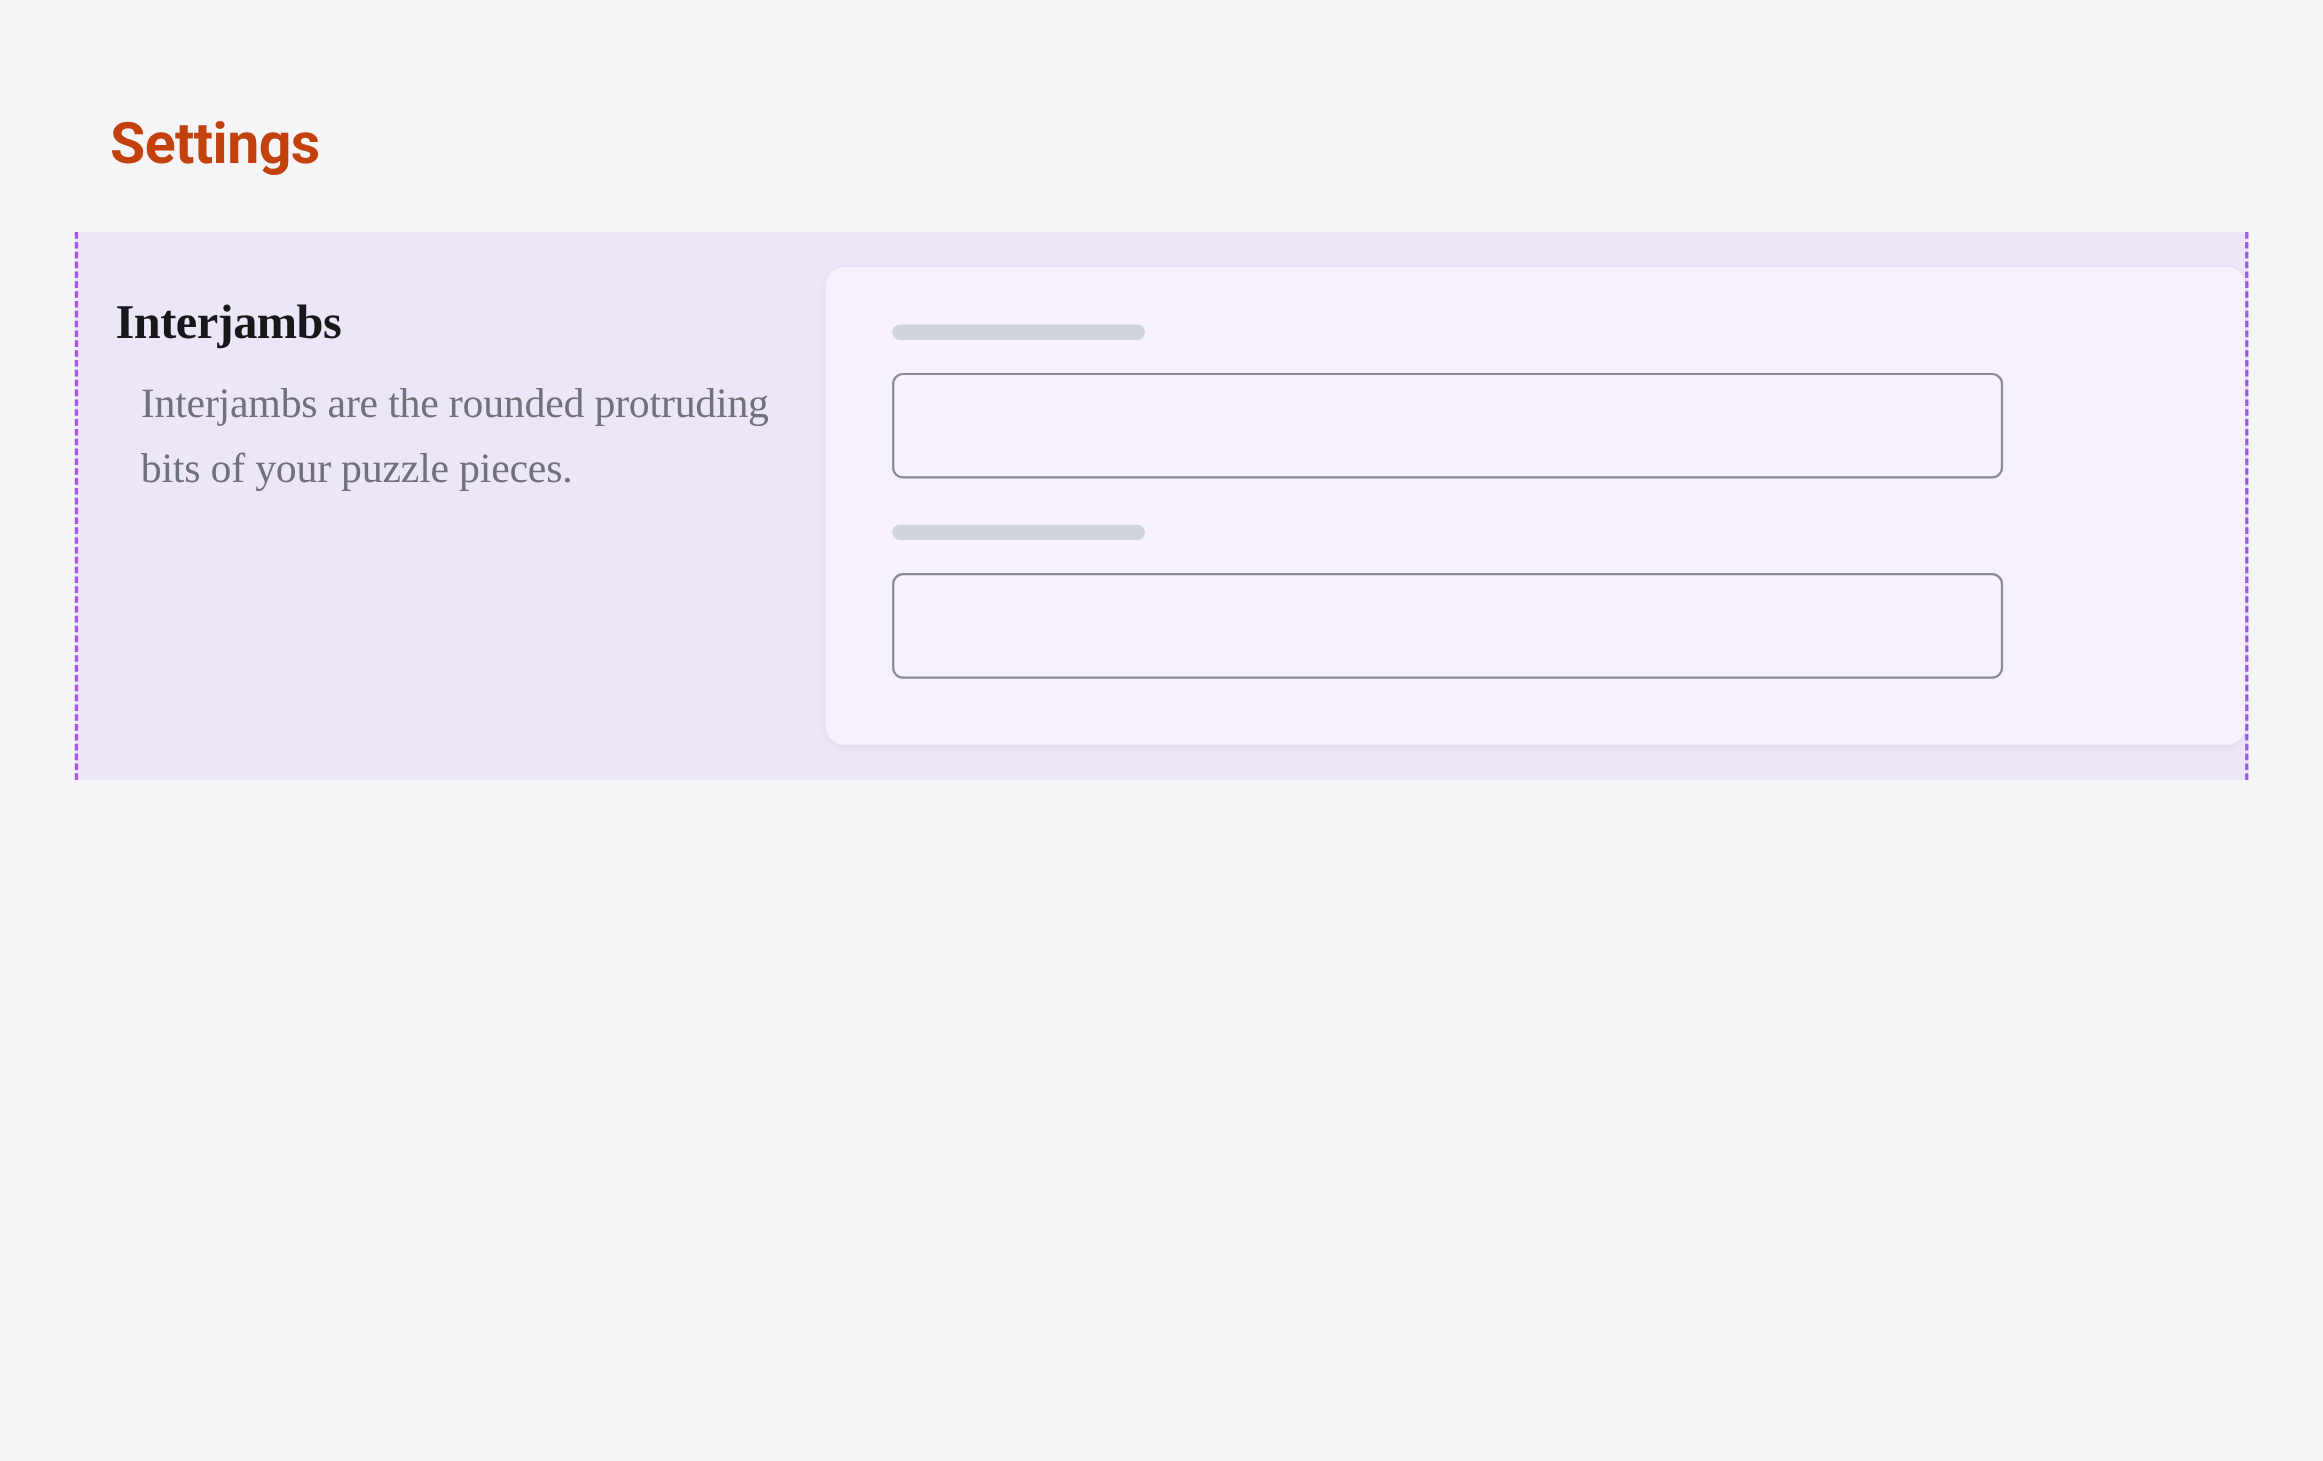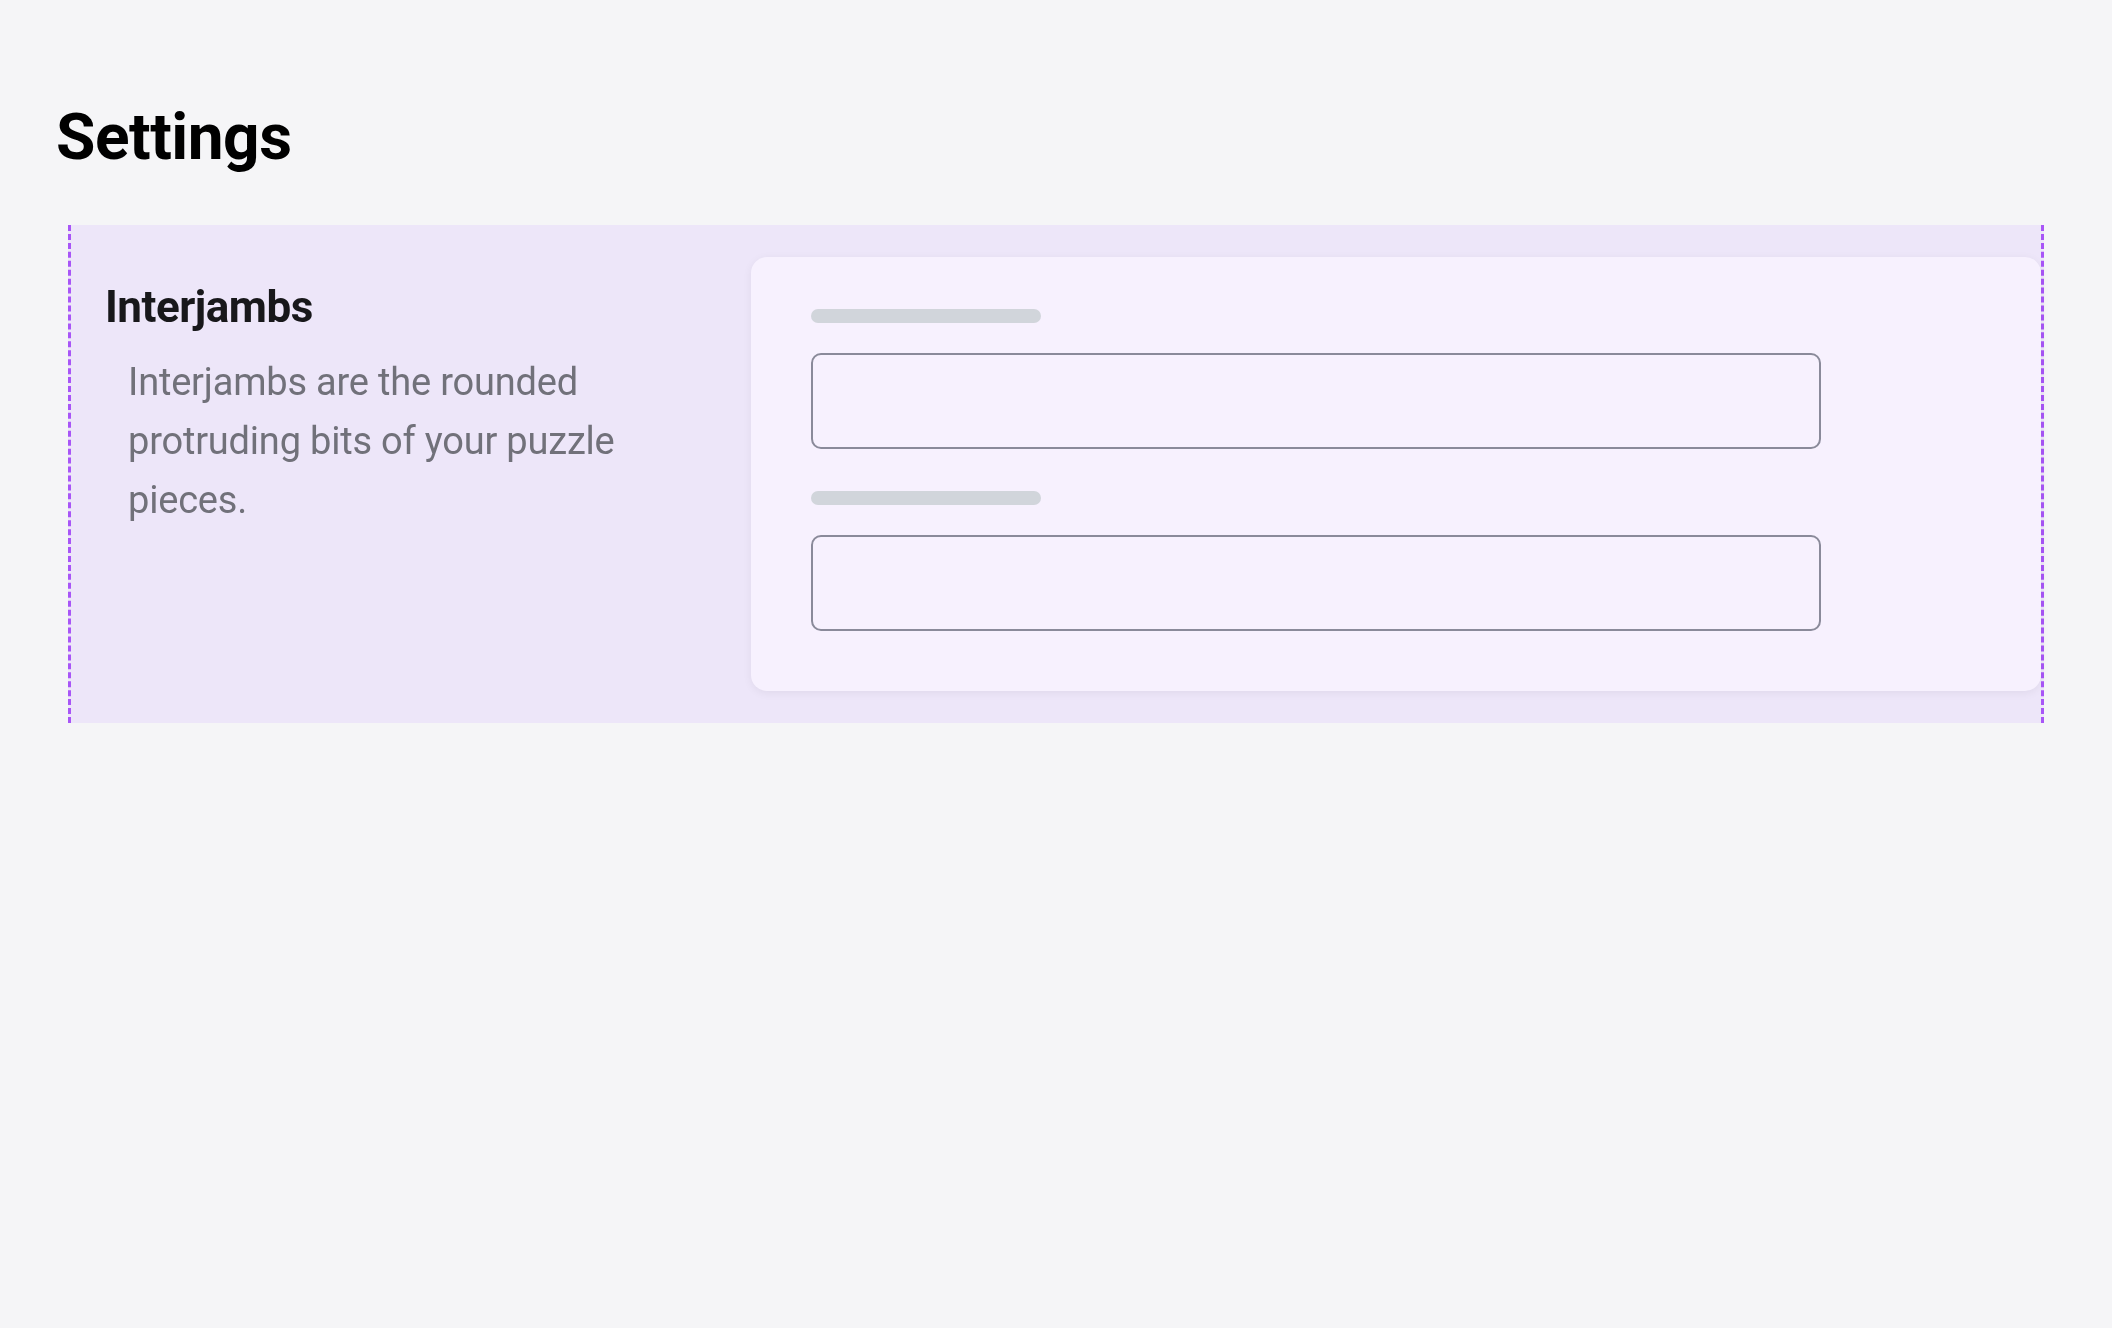--- a/index.html
+++ b/index.html
@@ -9,44 +9,45 @@
     }
     
     body {
       font-family: -apple-system, BlinkMacSystemFont, 'Segoe UI', Roboto, Helvetica, Arial, sans-serif;
       background-color: #f5f5f7;
       width: 2112px;
       height: 1328px;
     }
     
     .page-title {
-      font-size: 64px;
+      font-size: 52px;
       font-weight: 700;
-      color: #000000;
-      padding: 100px 0 50px 56px;
+      color: #c2410c;
+      padding: 100px 0 50px 100px;
       letter-spacing: -0.5px;
     }
     
     .sections-container {
       padding: 0 68px;
     }
     
     .section {
       background-color: #ede6f9;
       border-left: 3px dashed #a855f7;
       border-right: 3px dashed #a855f7;
       display: flex;
       padding: 32px 0;
       margin-bottom: 32px;
     }
     
     .section-left {
       width: 680px;
       padding: 24px 32px 24px 34px;
       flex-shrink: 0;
+      font-family: Liberation Serif, serif;
     }
     
     .section-title {
       font-size: 44px;
       font-weight: 700;
       color: #18181b;
       margin-bottom: 20px;
       letter-spacing: -0.5px;
     }
     

